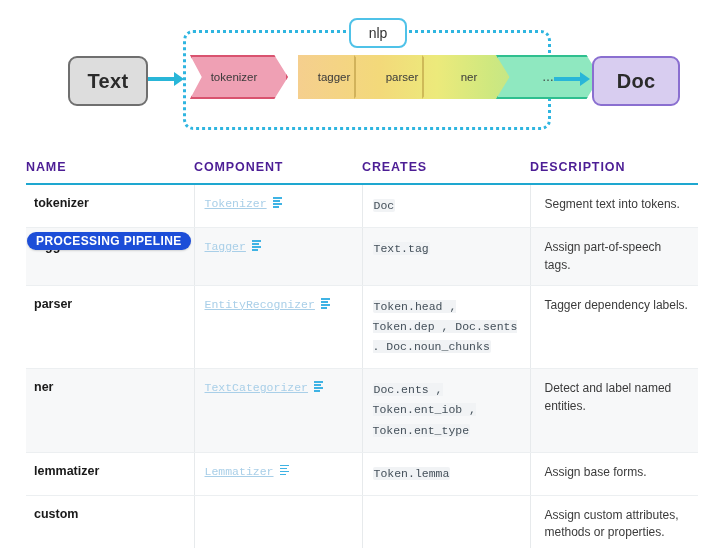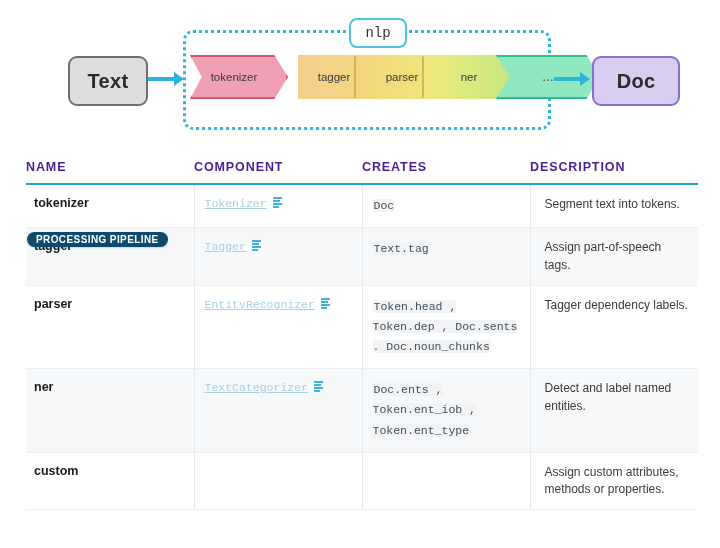--- a/index.html
+++ b/index.html
@@ -38,21 +38,21 @@
   #pipeline-container{
     position:absolute;left:183px;top:30px;width:362px;height:94px;
     border:3px dotted #2fb5e0;border-radius:10px;
   }
 
   #nlp-label{
     position:absolute;left:349px;top:18px;
     width:54px;height:26px;border:2px solid #4fc2e8;border-radius:8px;
     background:#ffffff;color:#333;
     display:flex;align-items:center;justify-content:center;
-    font-family:Liberation Mono, monospace;font-size:14px;
+    font-family:Liberation Sans, sans-serif;font-size:14px;
   }
 
   #chev-row{position:absolute;left:190px;top:55px;height:44px;}
 
   .chev{
     position:absolute;top:0;height:44px;
     display:flex;align-items:center;justify-content:center;
     font-size:11.5px;color:#3a3a3a;
     box-sizing:border-box;
   }
@@ -125,22 +125,22 @@
   .doc-icon i:nth-child(4){top:9px;width:6px;}
 
   .code{
     font-family:"Liberation Mono",monospace;font-size:11.5px;
     color:#44505a;background:#f1f3f5;padding:0 1px;border-radius:2px;
     line-height:1.75;
   }
 
   .badge{
     position:absolute;left:27px;top:72px;
-    background:#0c4a6e;color:#ffffff;border-radius:10px;
-    font-size:10px;font-weight:700;letter-spacing:.4px;
+    background:#1d4ed8;color:#ffffff;border-radius:10px;
+    font-size:12px;font-weight:700;letter-spacing:.4px;
     padding:2px 9px;white-space:nowrap;
     box-shadow:0 1px 2px rgba(0,0,0,.15);
   }
 </style>
 </head>
 <body>
 
 <div id="diagram">
 
   <div class="endbox" id="text-box">
@@ -220,20 +220,26 @@
           <td class="c-creates"><span class="code">Token.head , Token.dep , Doc.sents . Doc.noun_chunks</span></td>
           <td class="c-desc">Tagger dependency labels.</td>
         </tr>
         <tr class="alt">
           <td class="c-name">ner</td>
           <td class="c-comp"><a href="#" class="comp-link">TextCategorizer</a><span class="doc-icon"><i></i><i></i><i></i><i></i></span></td>
           <td class="c-creates"><span class="code">Doc.ents , Token.ent_iob , Token.ent_type</span></td>
           <td class="c-desc">Detect and label named entities.</td>
         </tr>
         <tr>
+          <td class="c-name">lemmatizer</td>
+          <td class="c-comp"><a href="#" class="comp-link">Lemmatizer</a><span class="doc-icon"><i></i><i></i><i></i><i></i></span></td>
+          <td class="c-creates"><span class="code">Token.lemma</span></td>
+          <td class="c-desc">Assign base forms.</td>
+        </tr>
+        <tr>
           <td class="c-name">custom</td>
           <td class="c-comp"></td>
           <td class="c-creates"></td>
           <td class="c-desc">Assign custom attributes, methods or properties.</td>
         </tr>
       </tbody>
   </table>
 
   <div class="badge">PROCESSING PIPELINE</div>
 </div>

